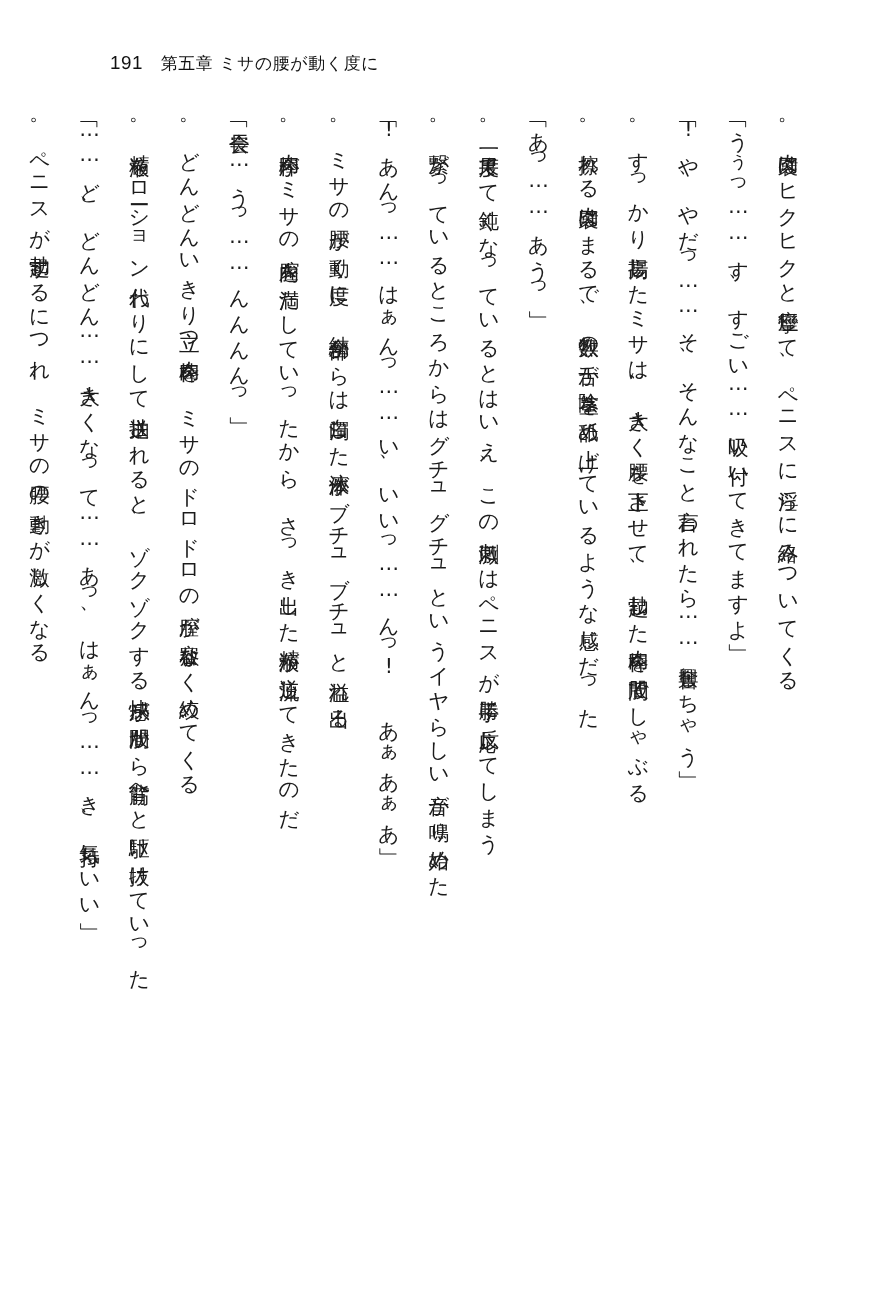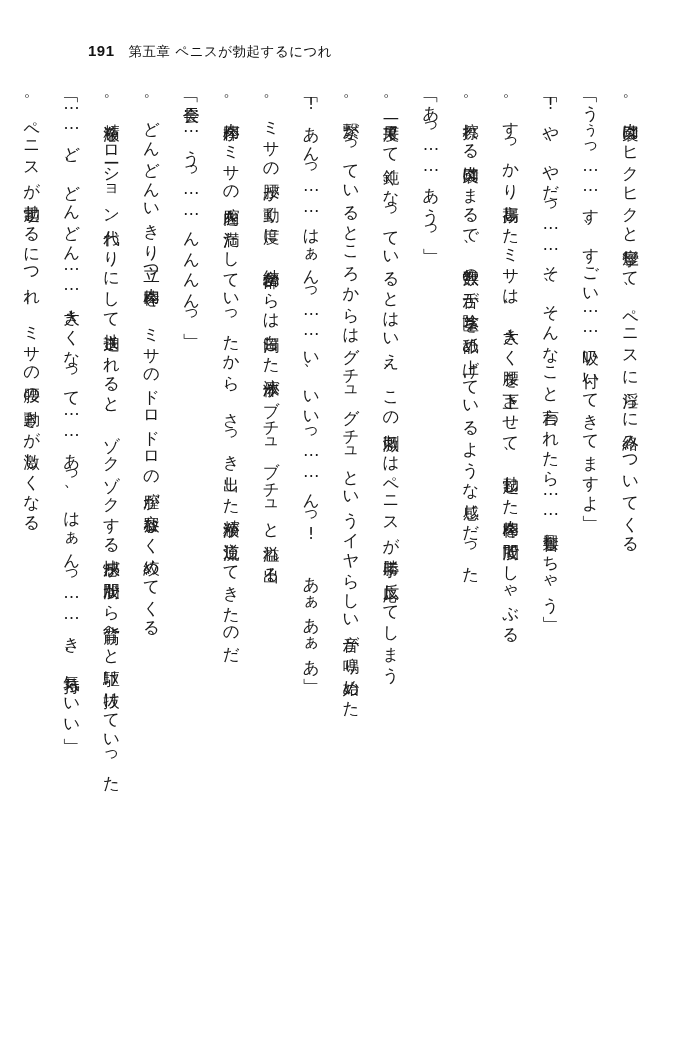--- a/index.html
+++ b/index.html
@@ -26,21 +26,21 @@
     position: absolute;
     top: 42px;
     left: 88px;
     display: flex;
     align-items: baseline;
     gap: 14px;
     white-space: nowrap;
   }
   .page-number {
     font-family: "Liberation Sans", sans-serif;
-    font-weight: bold;
+    font-weight: normal;
     font-size: 15px;
     letter-spacing: 0.5px;
     color: #111;
   }
   .chapter-title {
     font-family: "DejaVu Sans", sans-serif;
     font-size: 13.5px;
     color: #111;
     letter-spacing: 0.5px;
   }
@@ -71,21 +71,21 @@
     text-indent: 0;
   }
 </style>
 </head>
 <body>
 
 <div class="page">
 
   <div class="header">
     <span class="page-number">191</span>
-    <span class="chapter-title">第五章 ペニスが勃起するにつれ</span>
+    <span class="chapter-title">第五章 ミサの腰が動く度に</span>
   </div>
 
   <div class="body-area">
     <div class="vtext" id="vtext">
         <p class="">肉襞はヒクヒクと痙攣して、ペニスに淫らに絡みついてくる。</p>
         <p class="">「うぅっ……す、すごい……吸い付いてきてますよ」</p>
         <p class="">「や、やだっ……そ、そんなこと言われたら……興奮しちゃう!」</p>
         <p class="">すっかり高揚したミサは、大きく腰を上下させて、勃起した肉棒を股間でしゃぶる。</p>
         <p class="">擦れる肉襞はまるで、無数の舌が陰茎を舐め上げているような感じだった。</p>
         <p class="">「あっ……あうっ」</p>

